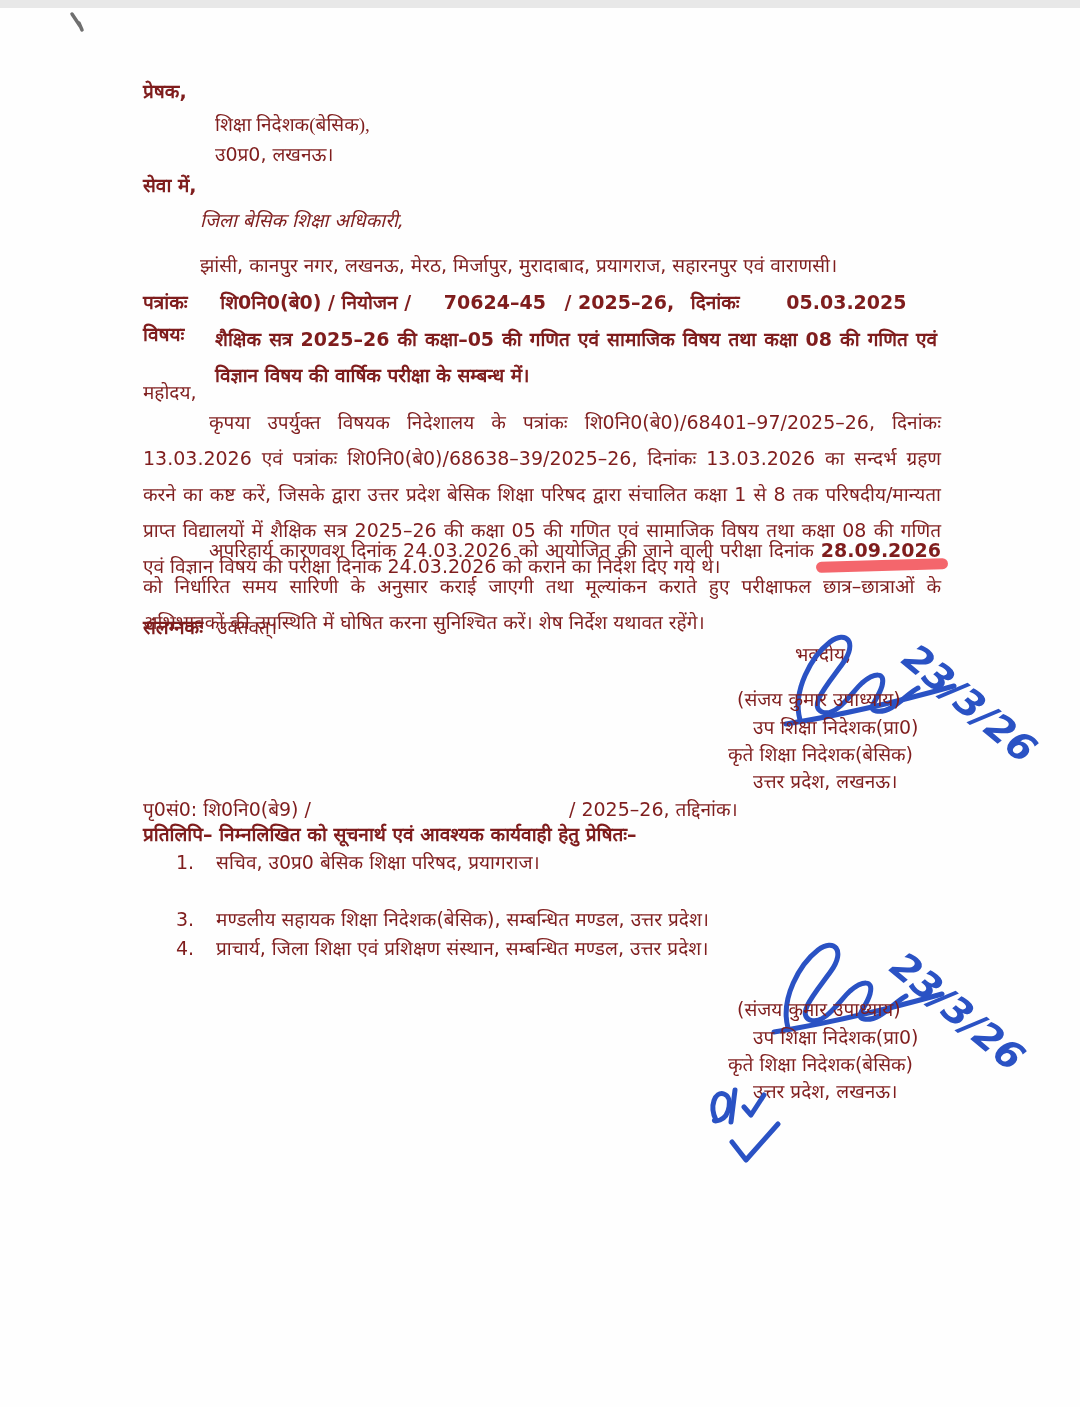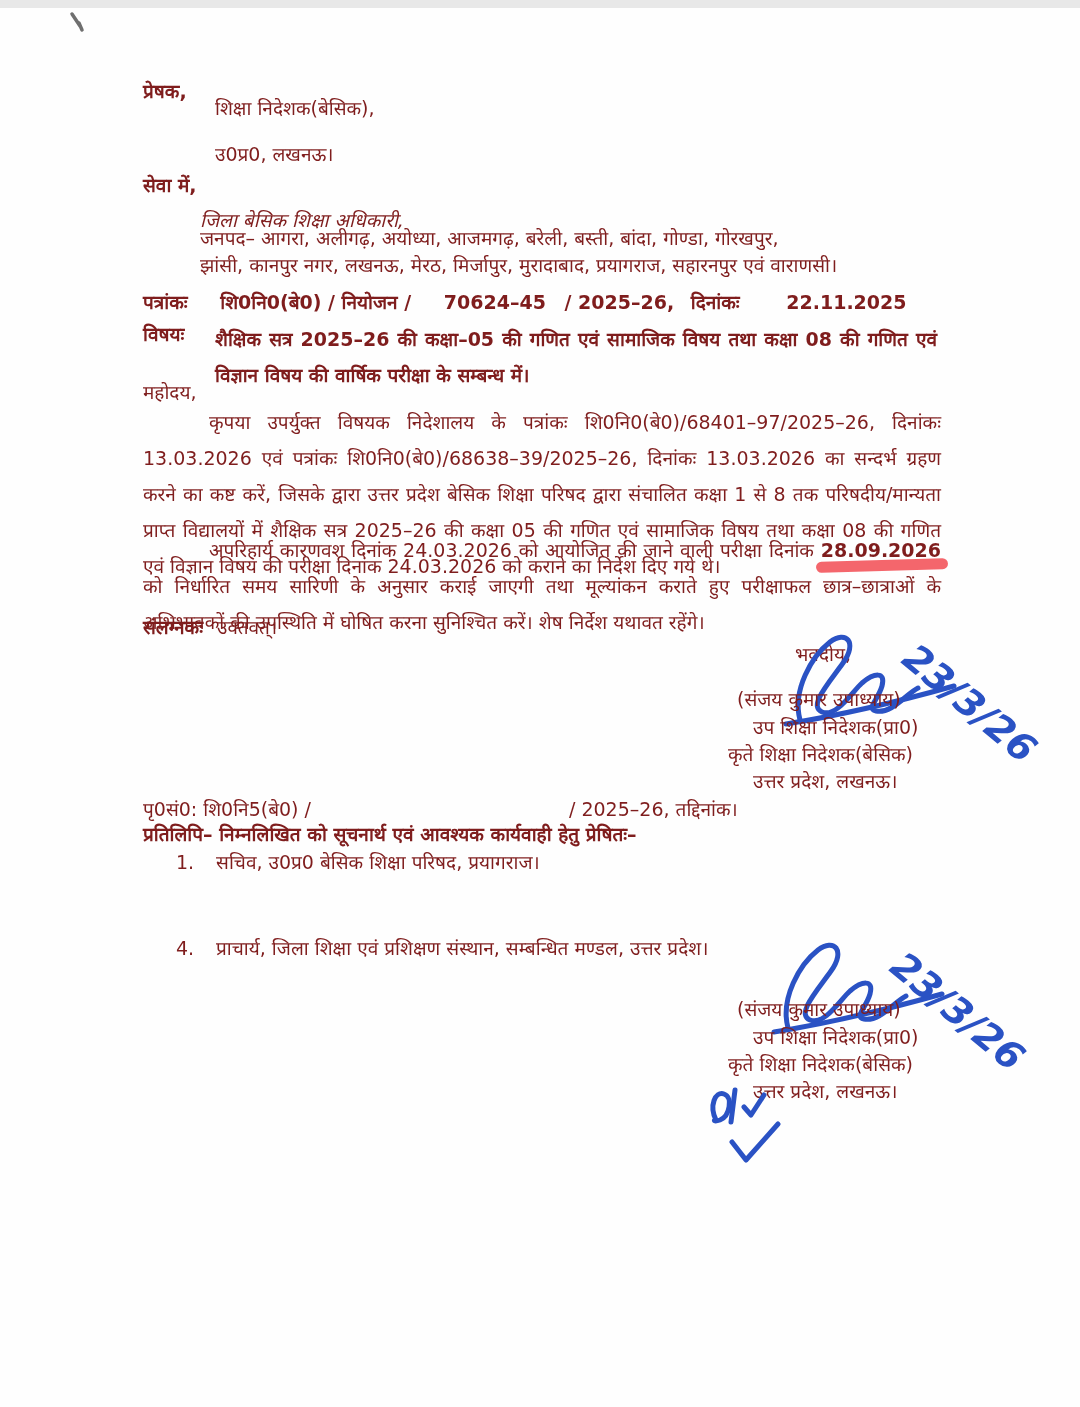--- a/index.html
+++ b/index.html
@@ -38,35 +38,34 @@
 </head>
 <body>
 
 <div class="page">
 
   <svg class="abs" style="left:66px;top:2px;" width="24" height="26">
     <path class="pencil" d="M6,4 L14,16 M13,13 L16,20"></path>
   </svg>
 
   <div class="abs line b" style="left:143px;top:70px;">प्रेषक,</div>
-  <div class="abs line" style="left:215px;top:87px;">शिक्षा निदेशक(बेसिक),</div>
+  <div class="abs line" style="left:215px;top:103px;font-family:Liberation Serif, serif;">शिक्षा निदेशक(बेसिक),</div>
   <div class="abs line" style="left:215px;top:133px;">उ0प्र0, लखनऊ।</div>
 
   <div class="abs line b" style="left:143px;top:164px;">सेवा में,</div>
   <div class="abs line" style="left:200px;top:199px;font-style:italic;">जिला बेसिक शिक्षा अधिकारी,</div>
-  <div class="abs line" style="left:200px;top:217px;">जनपद– आगरा, अलीगढ़, अयोध्या, आजमगढ़, बरेली, बस्ती, बांदा, गोण्डा, गोरखपुर,</div>
   <div class="abs line" style="left:200px;top:244px;">झांसी, कानपुर नगर, लखनऊ, मेरठ, मिर्जापुर, मुरादाबाद, प्रयागराज, सहारनपुर एवं वाराणसी।</div>
 
   <div class="abs line b" style="left:143px;top:281px;">
     <span>पत्रांकः</span>
     <span style="margin-left:26px;">शि0नि0(बे0) / नियोजन /</span>
     <span style="margin-left:26px;">70624–45</span>
     <span style="margin-left:12px;">/ 2025–26,</span>
     <span style="margin-left:10px;">दिनांकः</span>
-    <span style="margin-left:40px;">22.11.2025</span>
+    <span style="margin-left:40px;">05.03.2025</span>
   </div>
 
   <div class="abs line b" style="left:143px;top:313px;">विषयः</div>
   <p class="abs just b" style="left:215px;top:313px;width:722px;">शैक्षिक सत्र 2025–26 की कक्षा–05 की गणित एवं सामाजिक विषय तथा कक्षा 08 की गणित एवं विज्ञान विषय की वार्षिक परीक्षा के सम्बन्ध में।</p>
 
   <div class="abs line" style="left:143px;top:371px;">महोदय,</div>
 
   <p class="abs just indent" style="left:143px;top:396px;width:798px;">कृपया उपर्युक्त विषयक निदेशालय के पत्रांकः शि0नि0(बे0)/68401–97/2025–26, दिनांकः 13.03.2026 एवं पत्रांकः शि0नि0(बे0)/68638–39/2025–26, दिनांकः 13.03.2026 का सन्दर्भ ग्रहण करने का कष्ट करें, जिसके द्वारा उत्तर प्रदेश बेसिक शिक्षा परिषद द्वारा संचालित कक्षा 1 से 8 तक परिषदीय/मान्यता प्राप्त विद्यालयों में शैक्षिक सत्र 2025–26 की कक्षा 05 की गणित एवं सामाजिक विषय तथा कक्षा 08 की गणित एवं विज्ञान विषय की परीक्षा दिनांक 24.03.2026 को कराने का निर्देश दिए गये थे।</p>
 
   <p class="abs just indent" style="left:143px;top:524px;width:798px;">
@@ -94,28 +93,32 @@
 
   <svg class="sig-svg" style="left:772px;top:620px;" width="270" height="140" viewBox="0 0 270 140">
     <use href="#sig-scrawl"></use>
   </svg>
 
   <div class="abs sig-line" style="left:737px;top:678px;">(संजय कुमार उपाध्याय)</div>
   <div class="abs sig-line" style="left:753px;top:706px;">उप शिक्षा निदेशक(प्रा0)</div>
   <div class="abs sig-line" style="left:728px;top:733px;">कृते शिक्षा निदेशक(बेसिक)</div>
   <div class="abs sig-line" style="left:753px;top:760px;">उत्तर प्रदेश, लखनऊ।</div>
 
-  <div class="abs line" style="left:143px;top:788px;">पृ0सं0: शि0नि5(बे0) /</div>
+  <div class="abs line" style="left:143px;top:788px;">पृ0सं0: शि0नि0(बे9) /</div>
   <div class="abs line" style="left:569px;top:788px;">/ 2025–26, तद्दिनांक।</div>
 
   <div class="abs line b" style="left:143px;top:813px;">प्रतिलिपि– निम्नलिखित को सूचनार्थ एवं आवश्यक कार्यवाही हेतु प्रेषितः–</div>
 
   <div class="copy-item" style="left:176px;top:841px;">
     <span class="num">1.</span>
     <span>सचिव, उ0प्र0 बेसिक शिक्षा परिषद, प्रयागराज।</span>
+  </div>
+  <div class="copy-item" style="left:176px;top:898px;">
+    <span class="num">3.</span>
+    <span>मण्डलीय सहायक शिक्षा निदेशक(बेसिक), सम्बन्धित मण्डल, उत्तर प्रदेश।</span>
   </div>
   <div class="copy-item" style="left:176px;top:927px;">
     <span class="num">4.</span>
     <span>प्राचार्य, जिला शिक्षा एवं प्रशिक्षण संस्थान, सम्बन्धित मण्डल, उत्तर प्रदेश।</span>
   </div>
 
   <svg class="sig-svg" style="left:760px;top:928px;" width="270" height="140" viewBox="0 0 270 140">
     <use href="#sig-scrawl"></use>
   </svg>
 

